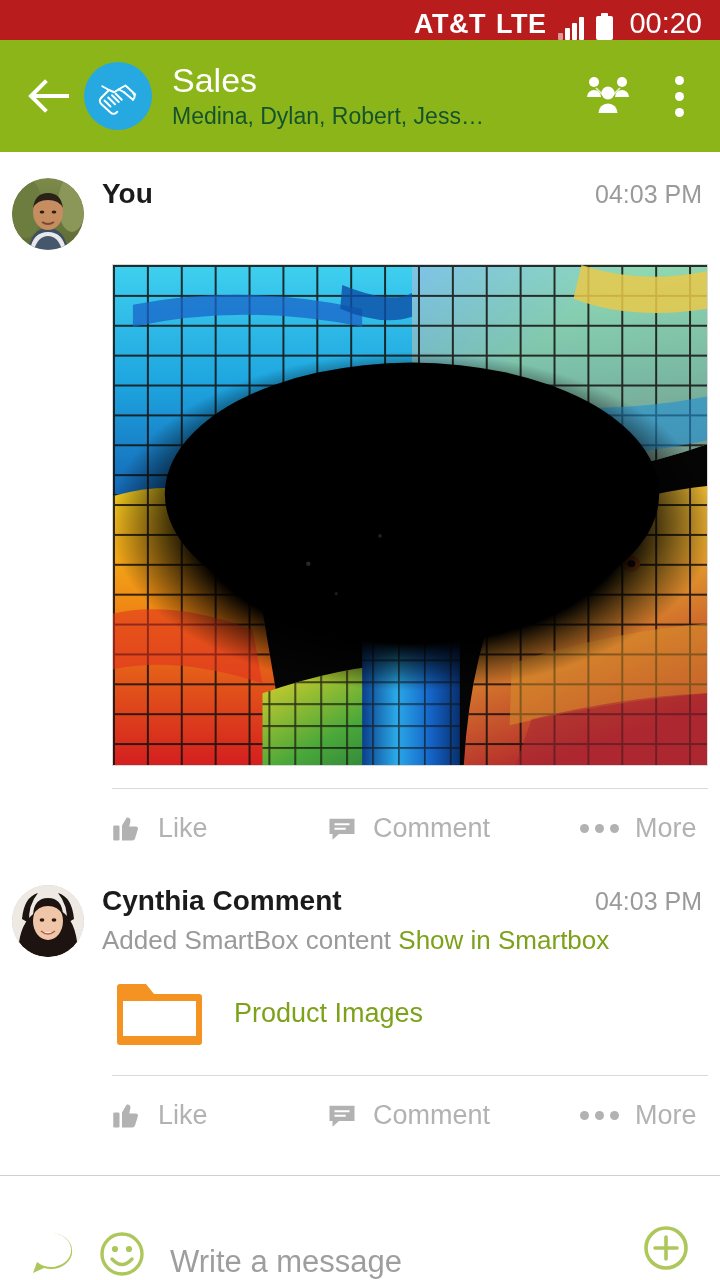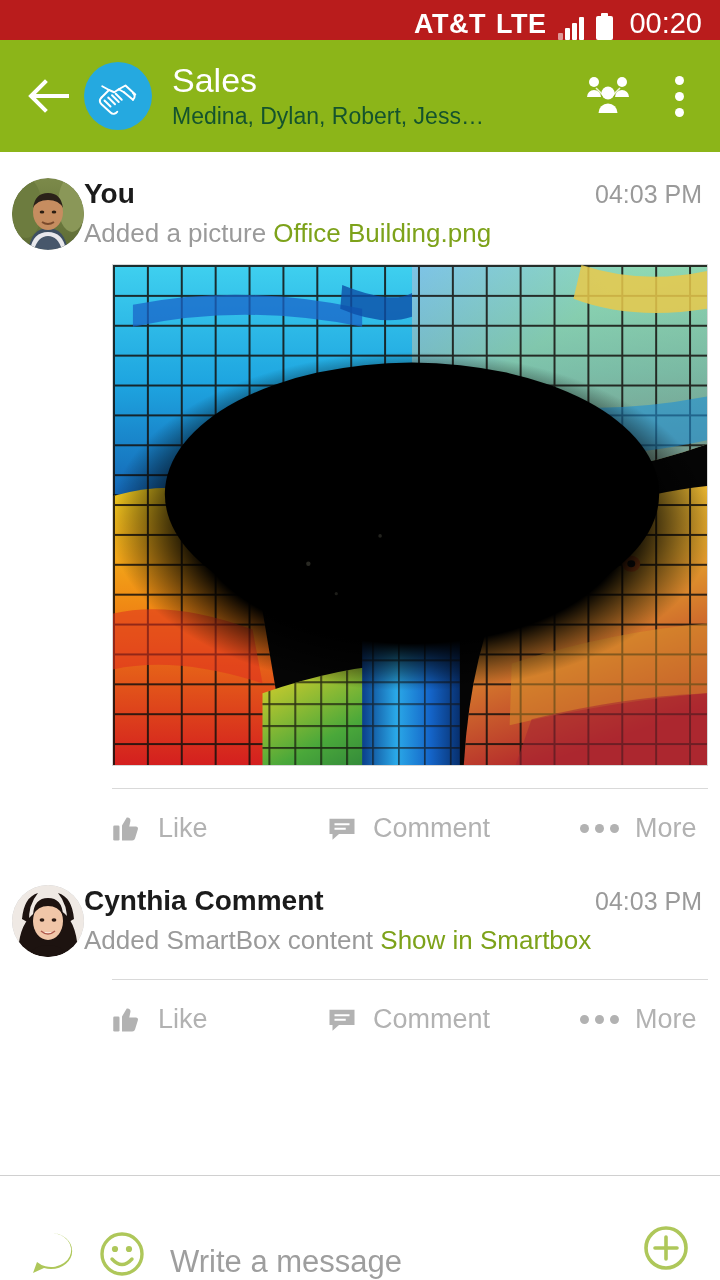--- a/index.html
+++ b/index.html
@@ -51,21 +51,21 @@
                   align-items:center; justify-content:center; gap:7px; }
   .overflow-btn span { width:9px; height:9px; border-radius:50%; background:#ffffff; display:block;}
 
   
   .feed { position:absolute; top:160px; left:0; right:0; bottom:105px; background:#fff; overflow:hidden; }
   .post { padding: 0; }
   .post-head { display:flex; align-items:flex-start; padding: 18px 14px 0 12px; }
   .avatar { width:72px; height:72px; border-radius:50%; flex:0 0 auto; overflow:hidden;
             position:relative; background:#cfcfcf; }
   .avatar svg { display:block; width:100%; height:100%; }
-  .post-main { flex:1 1 auto; min-width:0; }
+  .post-main { flex:1 1 auto; margin-left:18px; min-width:0; }
   .row1 { display:flex; align-items:baseline; justify-content:space-between; }
   .author { font-size:28px; font-weight:bold; color:#1b1b1b; }
   .time { font-size:25px; color:#9a9a9a; padding-right:4px;}
   .row2 { margin-top:7px; font-size:26px; line-height:32px; color:#9a9a9a; }
   .row2 .link { color:#7da21a; }
 
   .image-wrap { margin: 14px 0 0 112px; width:596px; height:502px; background:#000;
                 border:1px solid #d8d8d8; overflow:hidden; }
   .image-wrap svg { display:block; width:100%; height:100%; }
 
@@ -195,23 +195,20 @@
               <ellipse cx="42" cy="34" rx="2.3" ry="1.6" fill="#2a1d12"></ellipse>
               <path d="M30 44 q6 4 12 0" stroke="#7a4a2c" stroke-width="1.8" fill="none"></path>
             </g>
           </svg>
         </div>
         <div class="post-main">
           <div class="row1">
             <span class="author">You</span>
             <span class="time">04:03 PM</span>
           </div>
-          <div class="row2">
-            <span>Added a picture </span><span class="link">Office Building.png</span>
-          </div>
         </div>
       </div>
 
       <div class="image-wrap">
         <svg viewBox="0 0 596 502" preserveAspectRatio="none">
           <defs>
             <radialGradient id="dark" cx="0.5" cy="0.52" r="0.46">
               <stop offset="0.72" stop-color="#000000"></stop>
                 <stop offset="1" stop-color="#000000" stop-opacity="0"></stop>
             </radialGradient>
@@ -351,20 +348,27 @@
           <div class="row1">
             <span class="author">Cynthia Comment</span>
             <span class="time">04:03 PM</span>
           </div>
           <div class="row2">
             <span>Added SmartBox content </span><span class="link">Show in Smartbox</span>
           </div>
         </div>
       </div>
 
+      <div class="folder-row">
+        <svg class="folder-icon" viewBox="0 0 96 70">
+          <path d="M5 64 V9 a3 3 0 0 1 3 -3 h26 l8 10 h45 a3 3 0 0 1 3 3 v45 a3 3 0 0 1 -3 3 h-79 a3 3 0 0 1 -3 -3z" fill="#f59322"></path>
+          <rect x="11" y="23" width="73" height="35" fill="#ffffff"></rect>
+        </svg>
+        <span class="folder-label">Product Images</span>
+      </div>
 
       <div class="divider"></div>
       <div class="actions">
         <div class="action a-like">
           <svg width="30" height="30" viewBox="0 0 24 24">
             <rect x="1" y="10" width="5" height="12" rx="1" fill="#b2b2b2"></rect>
             <path d="M8 22 h8.2 a2.3 2.3 0 0 0 2.2 -1.7 l2.3 -7.4 a1.7 1.7 0 0 0 -1.6 -2.2 h-5.3 l.9 -4.2 a2.4 2.4 0 0 0 -2.3 -3 l-.6 0 l-3.8 6.4 z" fill="#b2b2b2"></path>
           </svg>
           <span>Like</span>
         </div>

